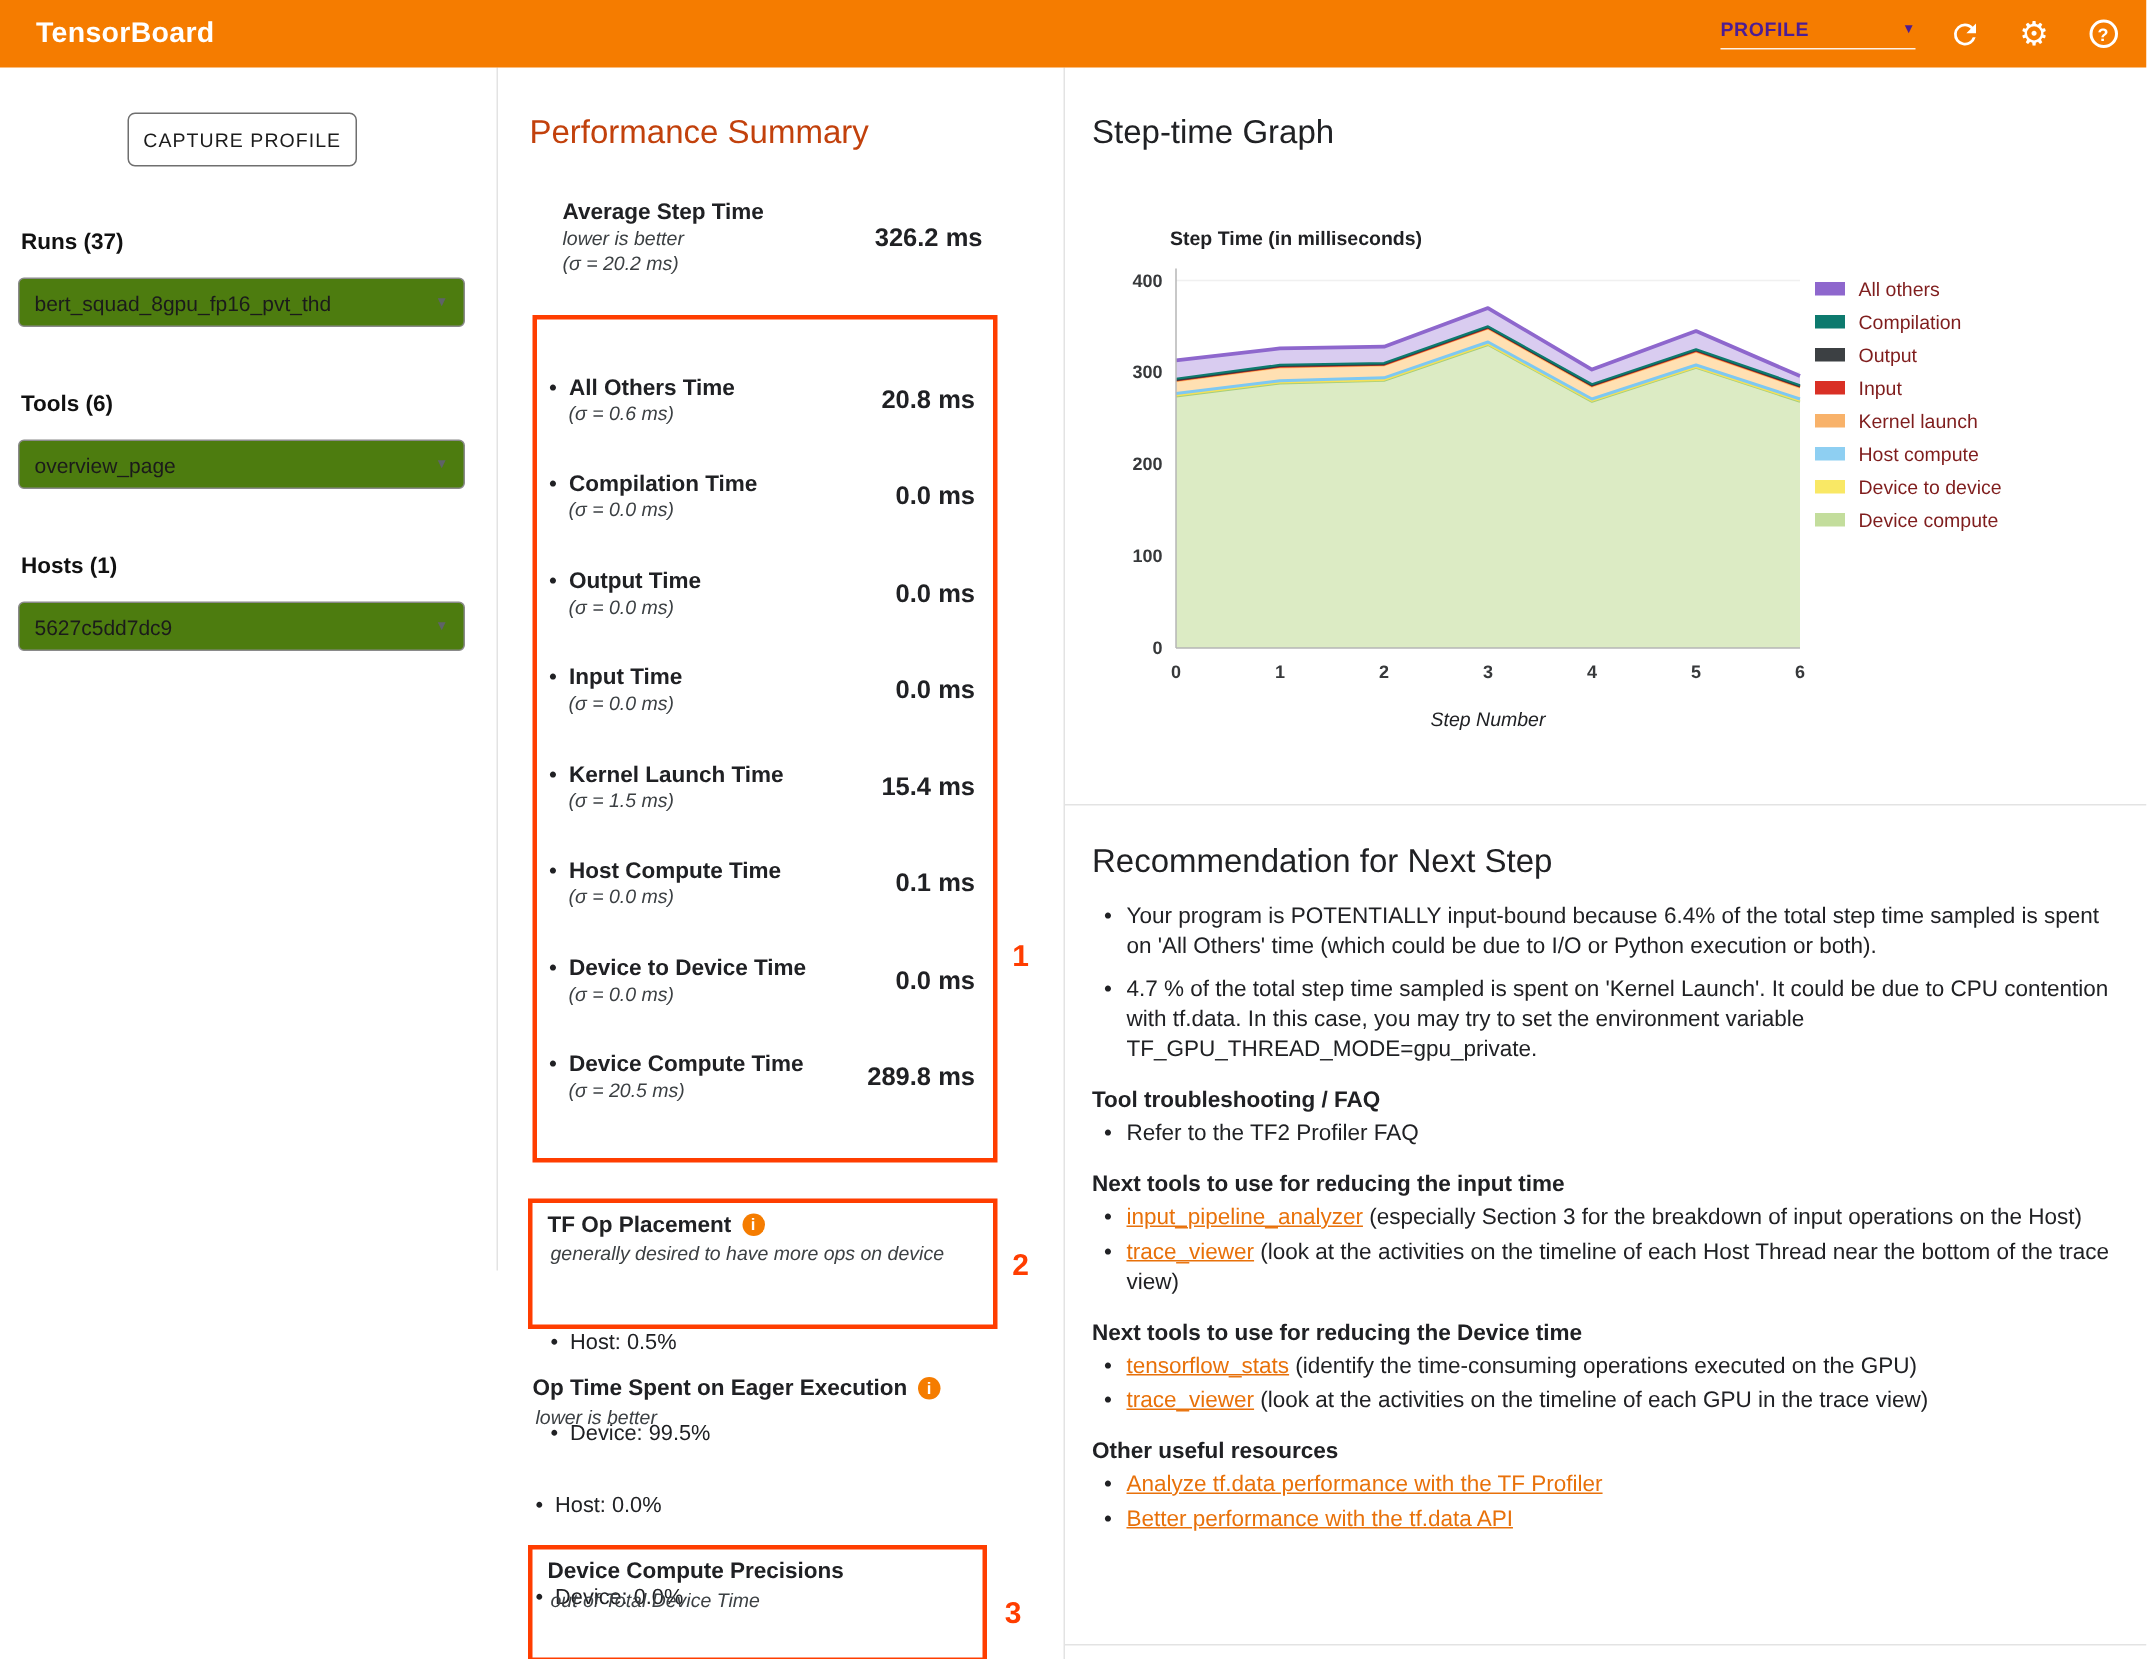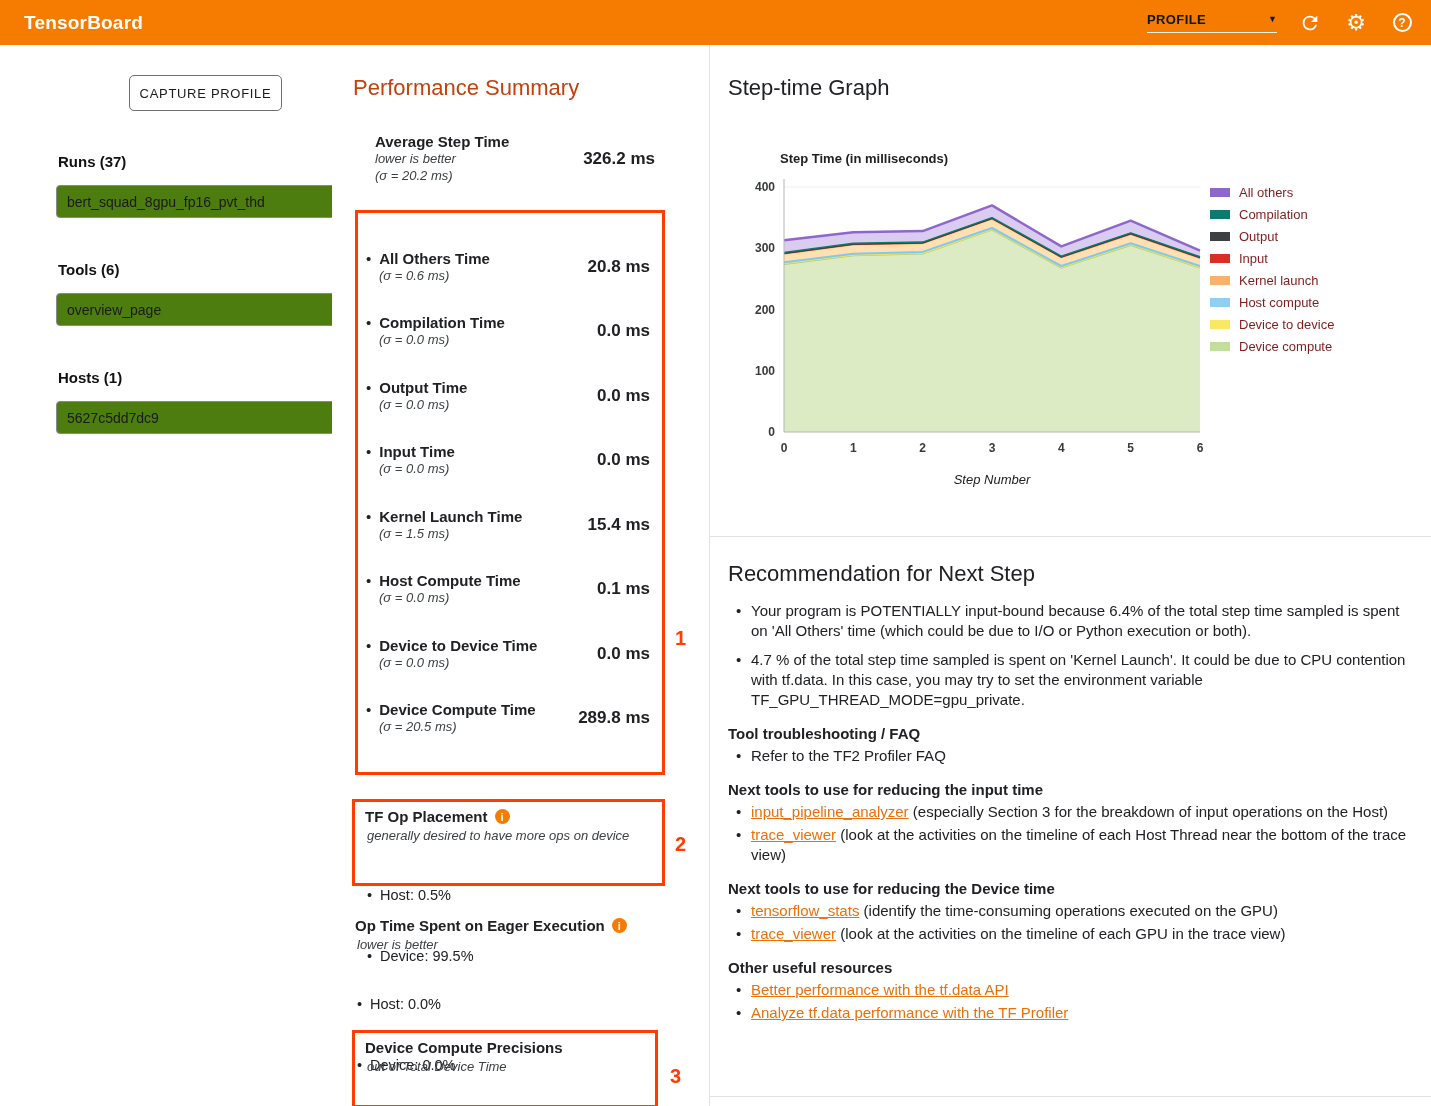--- a/index.html
+++ b/index.html
@@ -5,36 +5,36 @@
   * { margin:0; padding:0; box-sizing:border-box; }
   html,body { width:1431px; height:1106px; }
   body { position:relative; font-family:"Liberation Sans","DejaVu Sans",sans-serif;
          background:#fff; color:#202124; overflow:hidden; }
 
   
   .header { position:absolute; left:0; top:0; width:1431px; height:45px;
             background:#f57c00; display:flex; align-items:center; z-index:10; }
   .hdr-title { color:#fff; font-size:19px; font-weight:600; margin-left:24px; letter-spacing:.2px; }
   .hdr-right { margin-left:auto; display:flex; align-items:center; gap:20px; margin-right:16px; }
-  .profile-select { display:flex; align-items:center; color:#0f172a; width:130px;
+  .profile-select { display:flex; align-items:center; color:#4c1d95; width:130px;
                     border-bottom:1px solid rgba(255,255,255,.9); padding-bottom:5px; cursor:pointer; }
   .profile-select .val { font-size:13px; font-weight:700; letter-spacing:.4px; }
   .caret-down { margin-left:auto; font-size:9px; line-height:1; }
   .caret-down::after { content:"▼"; }
   .icon-btn { width:26px; height:26px; display:flex; align-items:center; justify-content:center;
               color:#fff; cursor:pointer; }
   .gear-icon::after { content:"⚙"; font-size:22px; color:#fff; }
   .help-icon { width:19px; height:19px; border:2px solid #fff; border-radius:50%;
                display:flex; align-items:center; justify-content:center;
                font-size:12px; font-weight:700; color:#fff; }
   .help-icon::after { content:"?"; }
 
   
   .sidebar { position:absolute; left:0; top:45px; width:332px; height:802px;
-             border-right:1px solid #e3e3e3; background:#fff;margin-left:44px; }
+             border-right:1px solid #e3e3e3; background:#fff; }
   .capture-btn { position:absolute; left:85px; top:30px; width:153px; height:36px;
                  border:1px solid #6f6f6f; border-radius:5px; background:#fff;
                  font-family:inherit; font-size:13px; font-weight:500; letter-spacing:.7px;
                  color:#1b1b1b; cursor:pointer; }
   .side-label { position:absolute; left:14px; font-size:15px; font-weight:700; color:#111; }
   .side-select { position:absolute; left:12px; width:298px; height:33px;
                  border:1px solid #8a8a8a; border-radius:4px; display:flex; align-items:center;
                  padding:0 10px; font-size:14px; color:#1b1b1b; cursor:pointer; background:#4d7c0f; }
   .side-select .caret-down { color:#5f6368; }
 
@@ -351,19 +351,19 @@
     <div class="rec-subhead">Next tools to use for reducing the Device time</div>
     <div class="rec-item tool-item">
       <a class="rec-link">tensorflow_stats</a><span> (identify the time-consuming operations executed on the GPU)</span>
     </div>
     <div class="rec-item tool-item">
       <a class="rec-link">trace_viewer</a><span> (look at the activities on the timeline of each GPU in the trace view)</span>
     </div>
 
     <div class="rec-subhead">Other useful resources</div>
     <div class="rec-item tool-item">
+      <a class="rec-link">Analyze tf.data performance with the TF Profiler</a>
+    </div>
+    <div class="rec-item tool-item">
       <a class="rec-link">Better performance with the tf.data API</a>
     </div>
-    <div class="rec-item tool-item">
-      <a class="rec-link">Analyze tf.data performance with the TF Profiler</a>
-    </div>
   </div>
 </section>
 
 </body></html>

